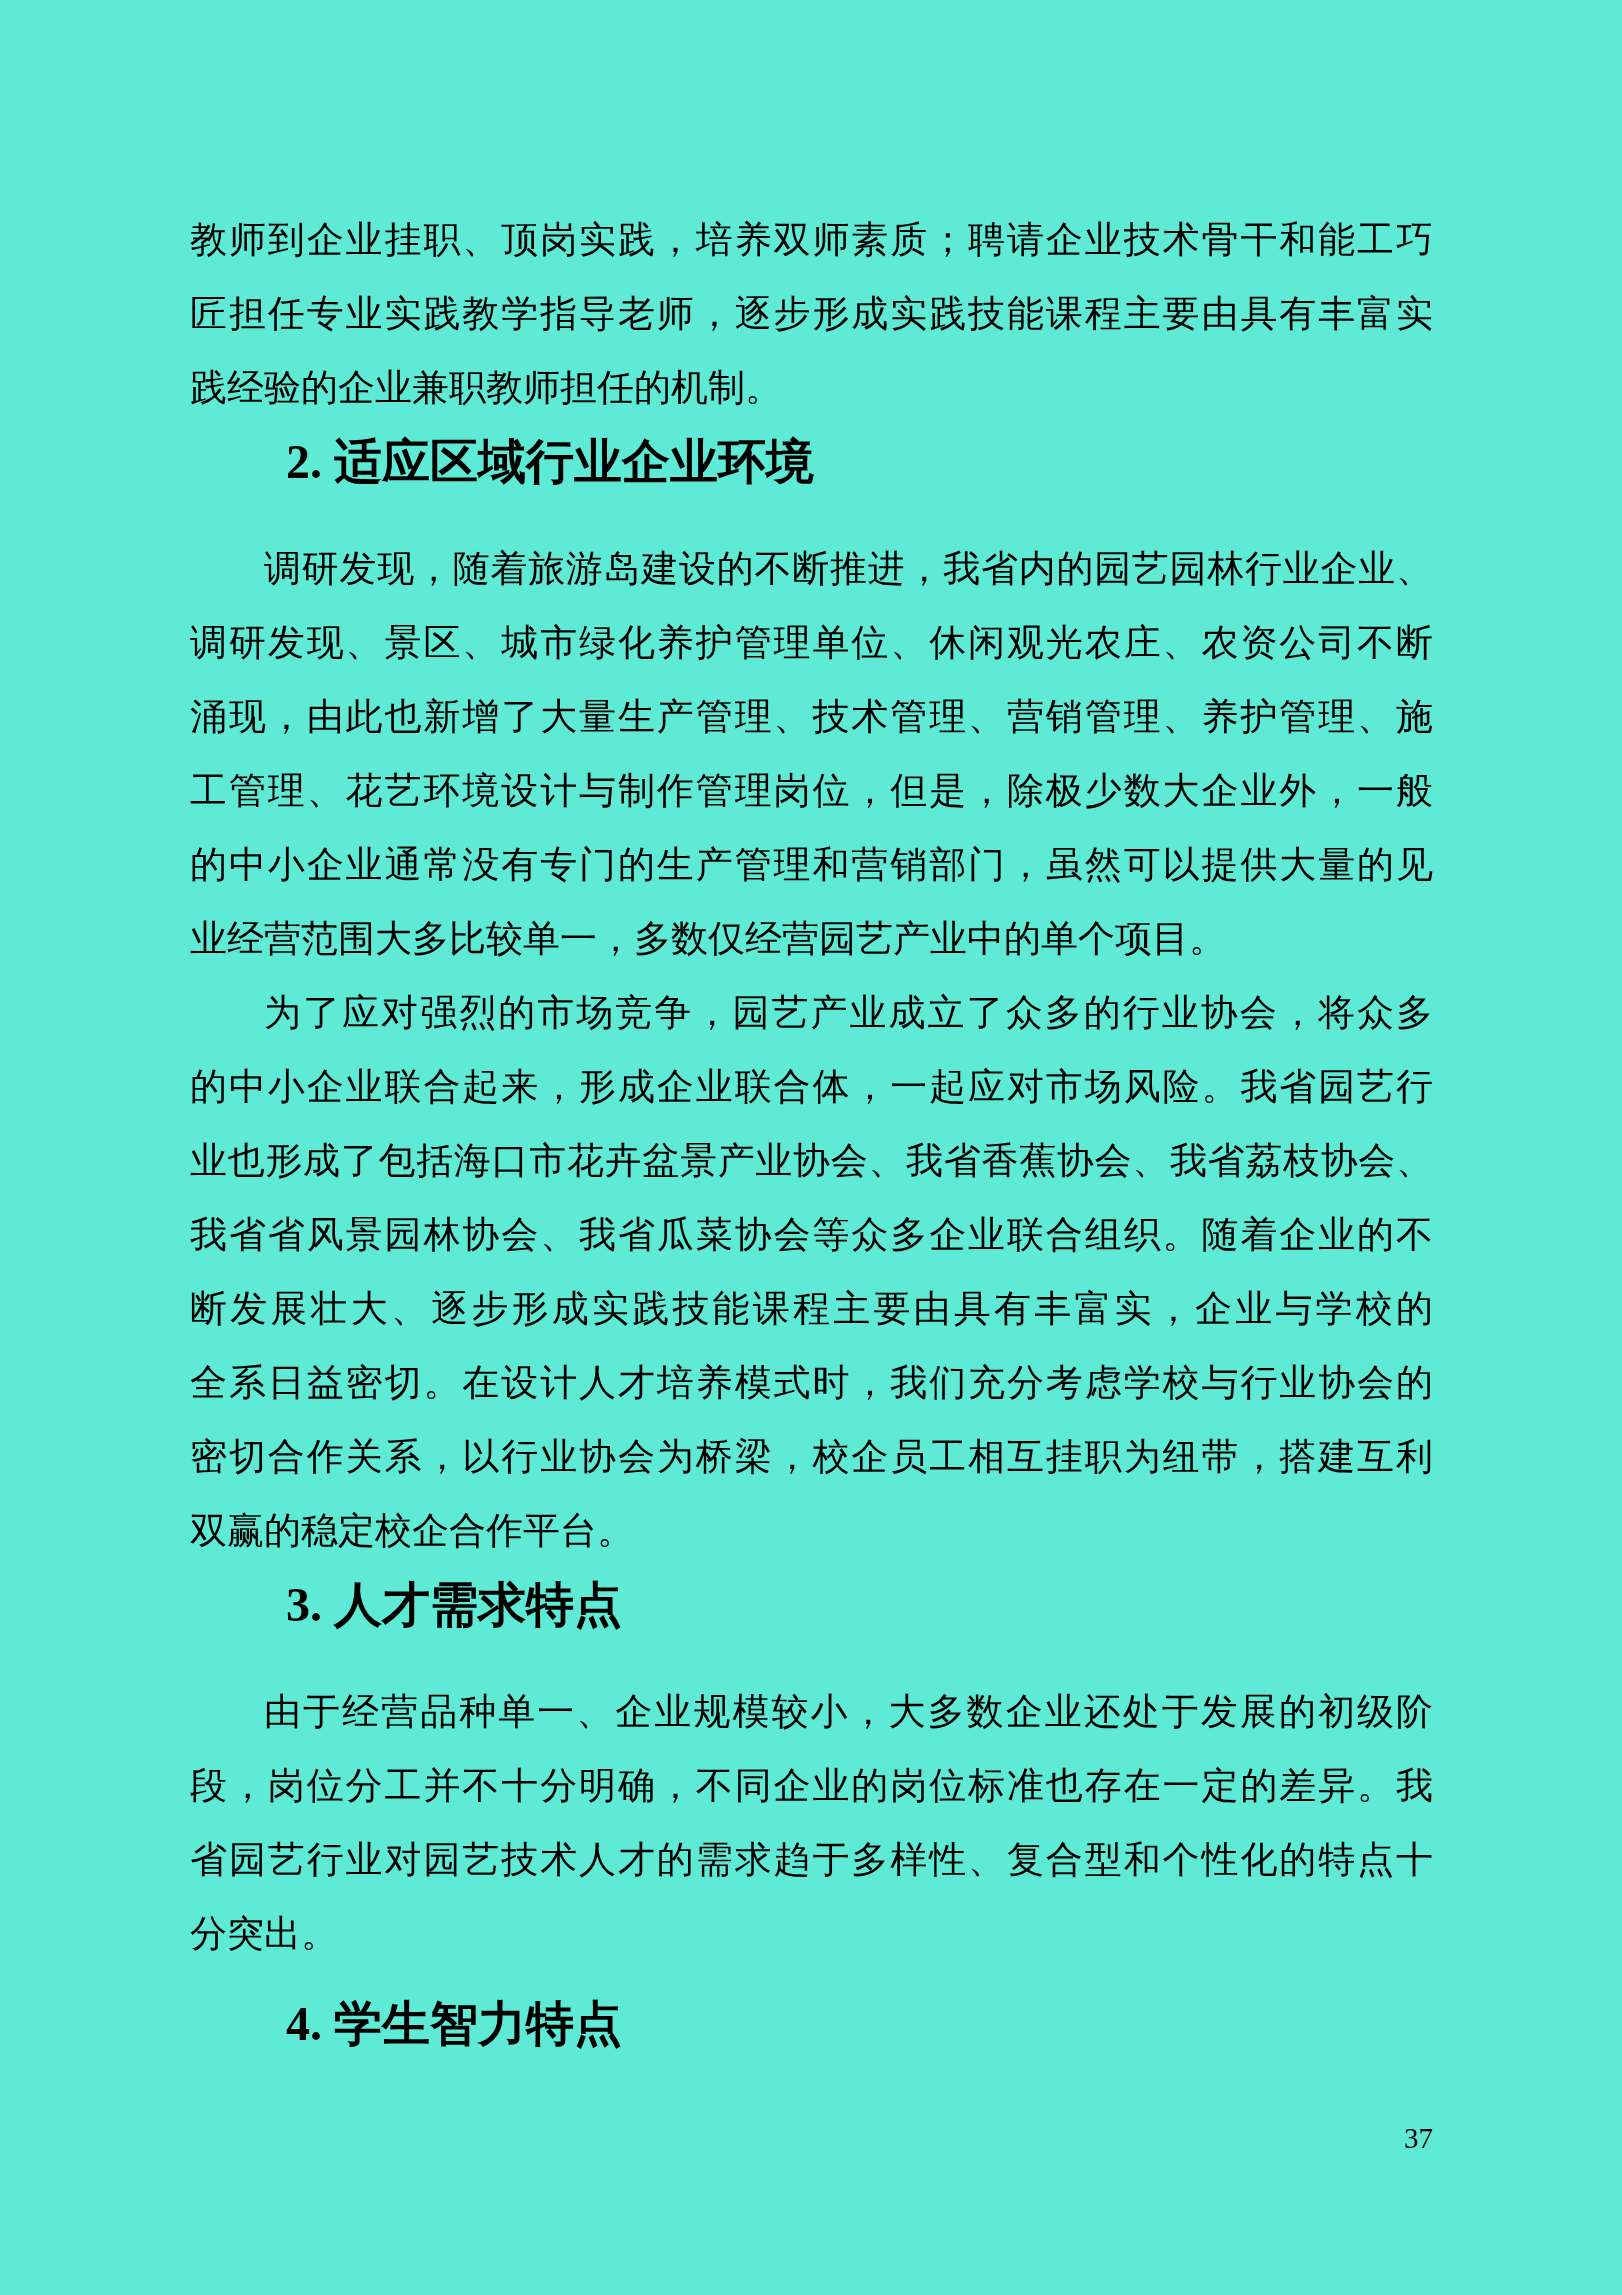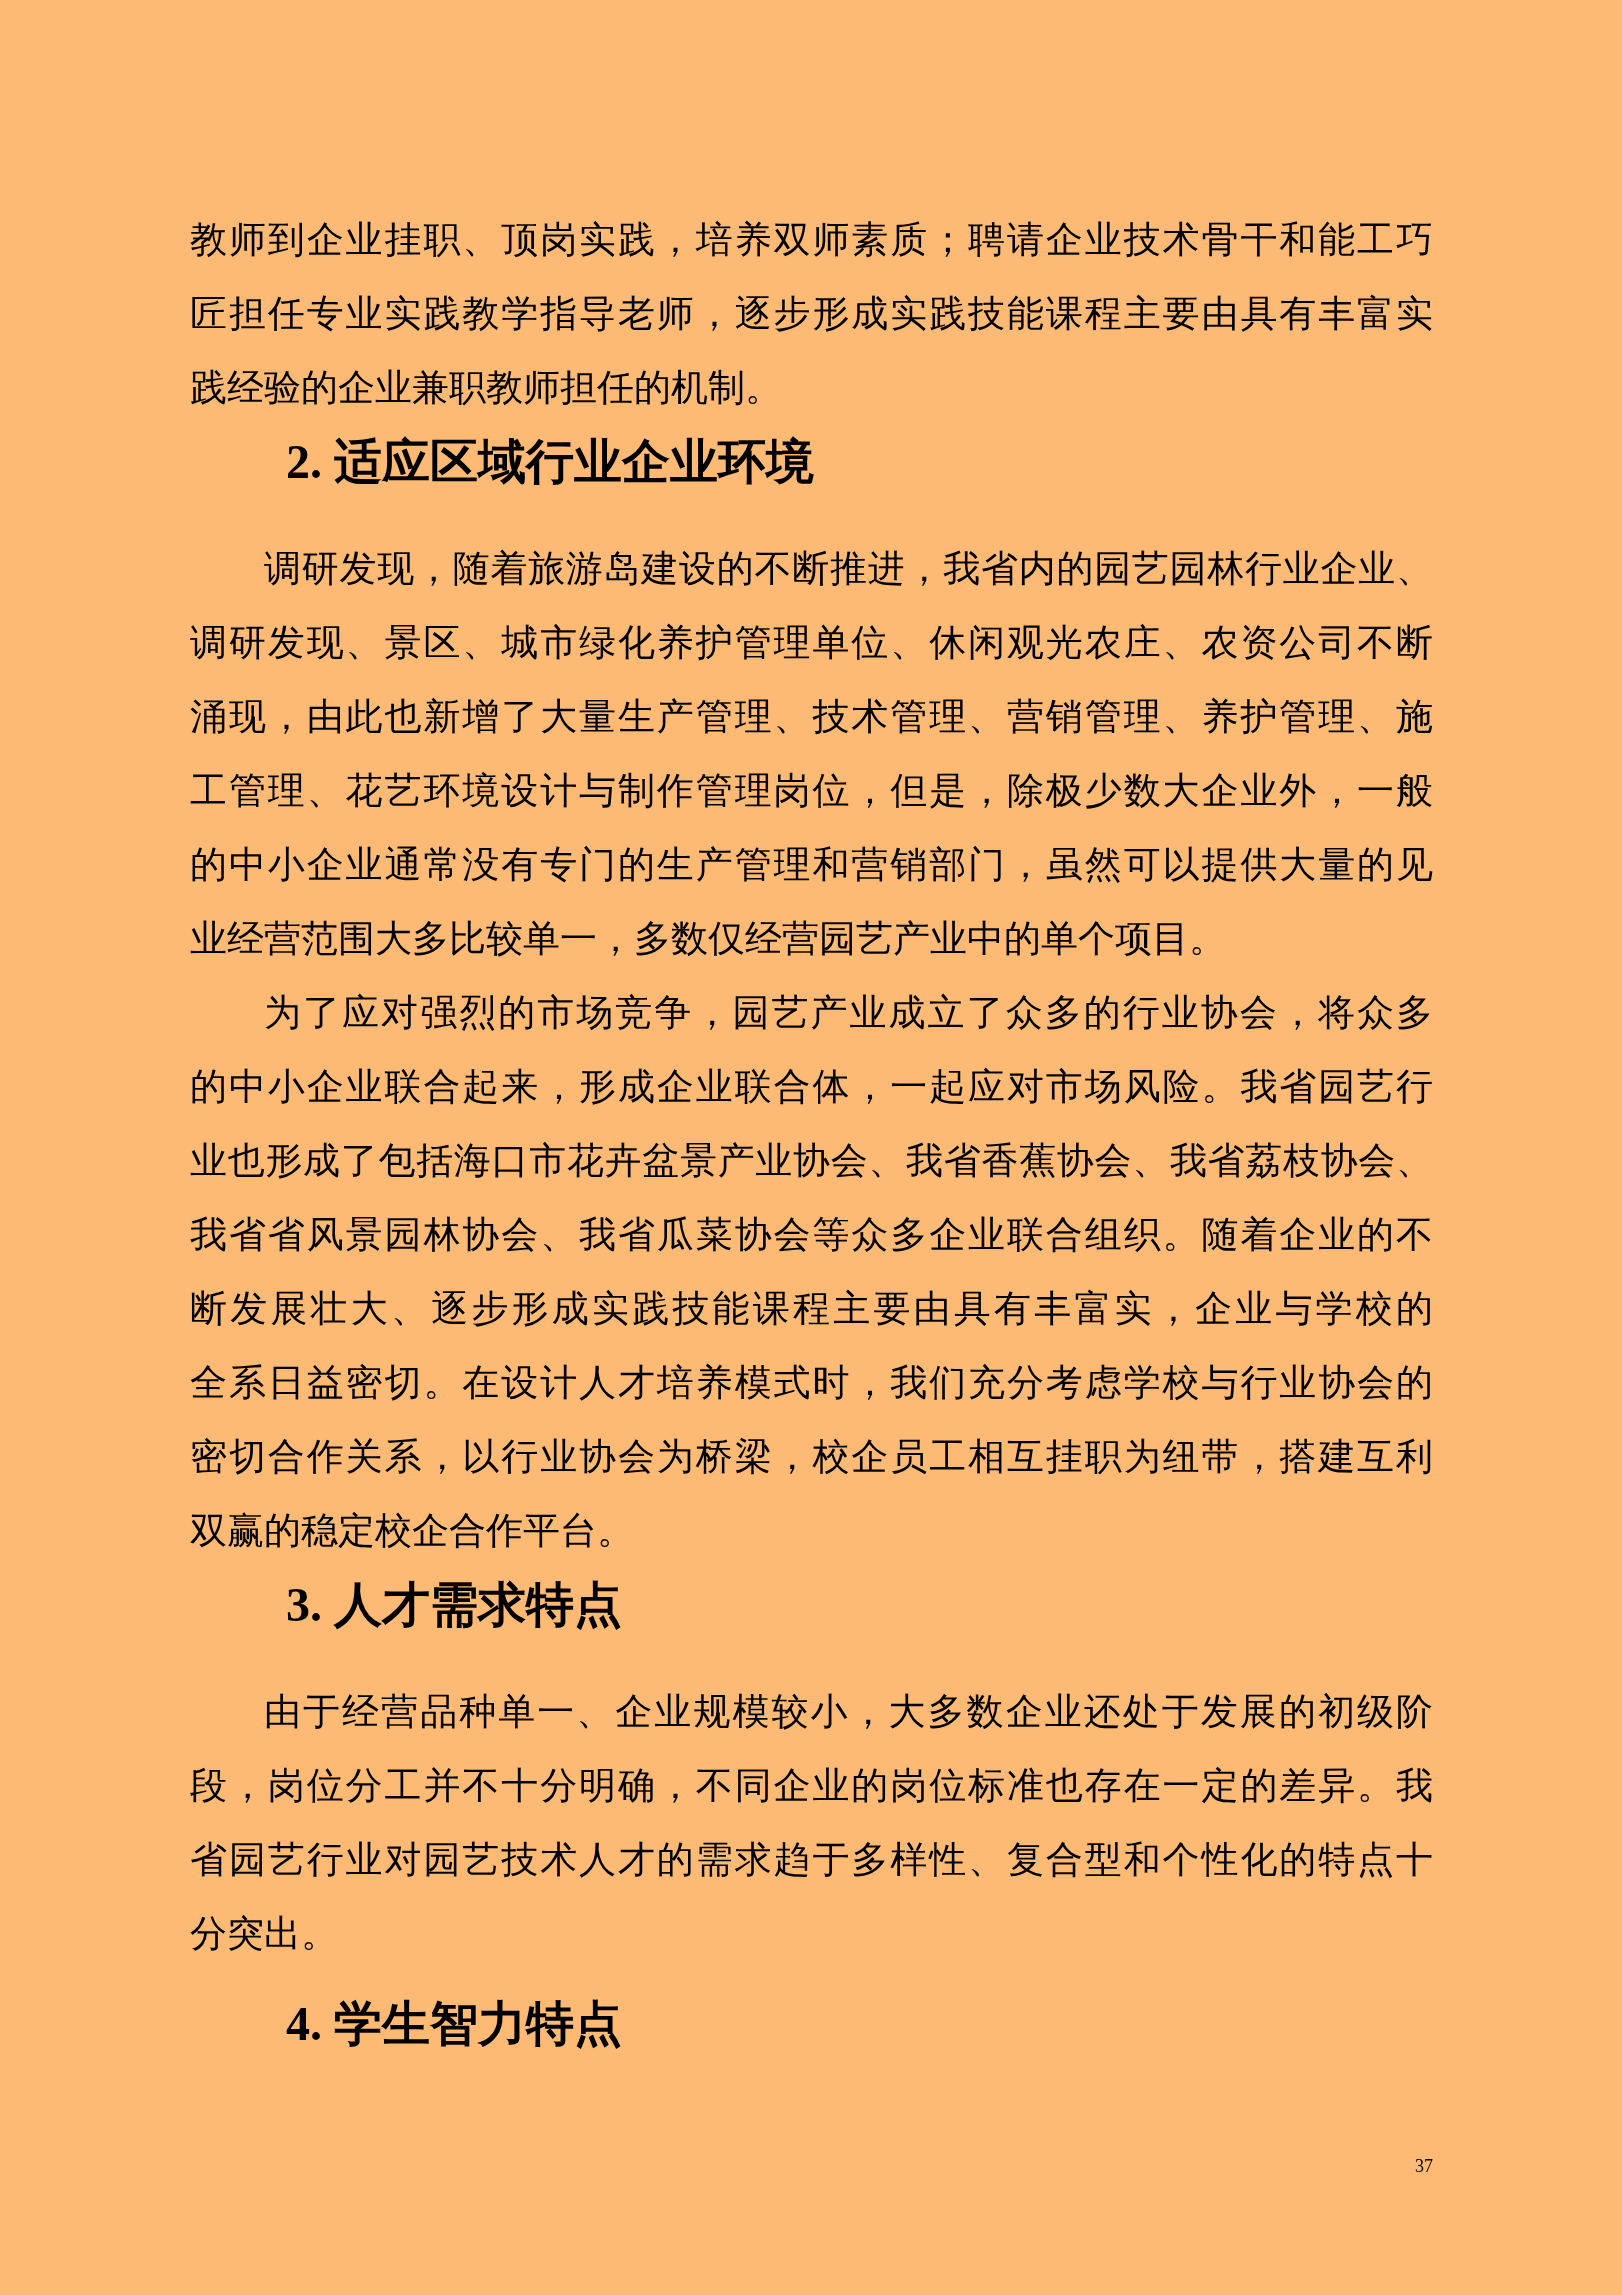--- a/index.html
+++ b/index.html
@@ -5,21 +5,21 @@
   html, body {
     margin: 0;
     padding: 0;
     background: #888;
   }
   .page {
     position: relative;
     width: 1623px;
     height: 2295px;
     margin: 0 auto;
-    background: #fdba74;
+    background: #5eead4;
     color: #000000;
     font-family: "Liberation Serif", "DejaVu Serif", serif;
     overflow: hidden;
   }
   .textblock {
     position: absolute;
     left: 190px;
     top: 203px;
     width: 1243px;
   }
@@ -46,24 +46,23 @@
     text-indent: 2em;
     text-align: left;
   }
   .heading.mt {
     margin-top: 15.7px;
   }
   .pagenum {
     position: absolute;
     right: 190px;
     top: 2122px;
-    font-size: 18px;
+    font-size: 29px;
     line-height: 33px;
     text-align: right;
-    margin-top: 28px;
   }
 </style>
 </head>
 <body>
 
 <div class="page">
   <div class="textblock">
 
     <div class="line j">教师到企业挂职、顶岗实践，培养双师素质；聘请企业技术骨干和能工巧</div>
     <div class="line j">匠担任专业实践教学指导老师，逐步形成实践技能课程主要由具有丰富实</div>

